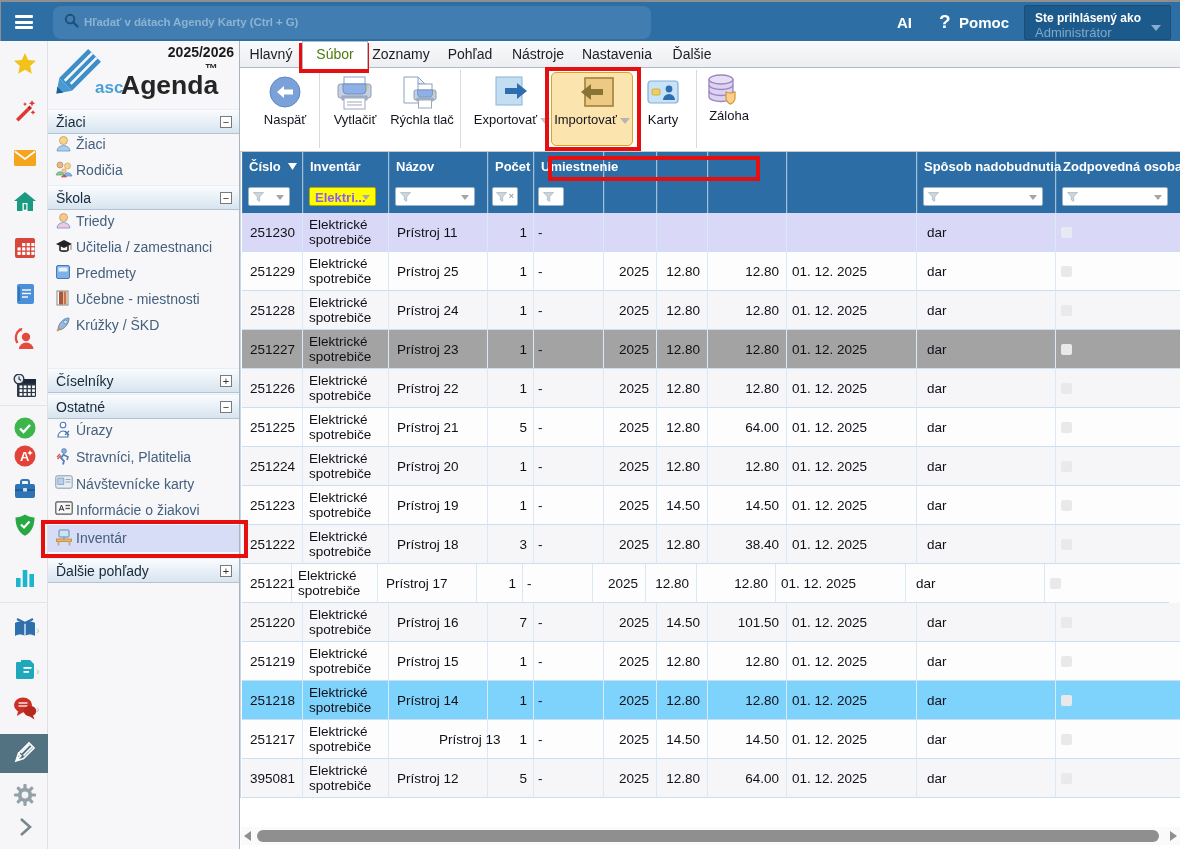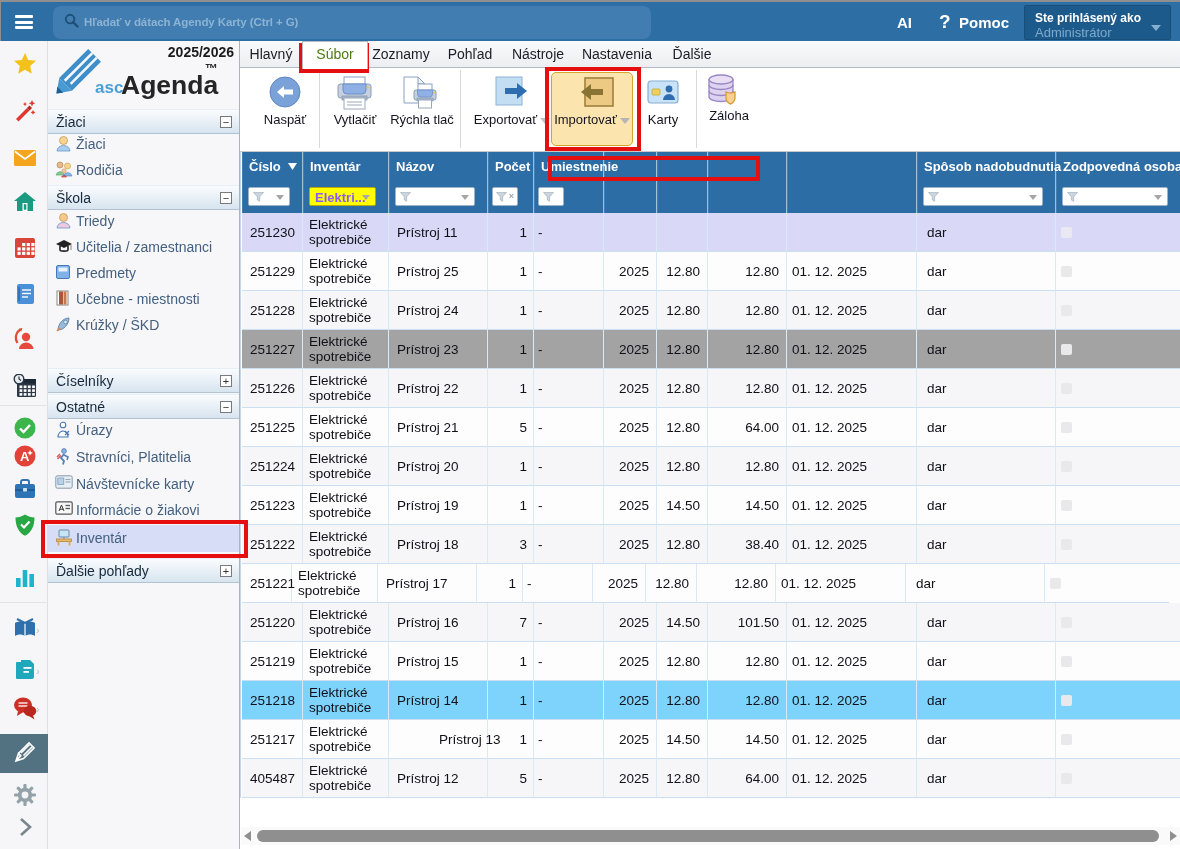--- a/index.html
+++ b/index.html
@@ -1039,21 +1039,21 @@
         </div>
         <div class="dc" style="width:139px;">
           <div style="left:10px;top:12px;">dar</div>
         </div>
         <div class="dc" style="width:124px;border-right:none;">
           <div style="left:5px;top:14px;width:11px;height:11px;background:#e9e9ec;border-radius:2px;"></div>
         </div>
       </div>
       <div class="drow" style="top:607px;background:#f6f6f8;">
         <div class="dc" style="width:61px;">
-          <div style="left:8px;top:12px;">405487</div>
+          <div style="left:8px;top:12px;">395081</div>
         </div>
         <div class="dc" style="width:86px;">
           <div style="left:6px;top:4px;line-height:15px;white-space:normal;">Elektrické spotrebiče</div>
         </div>
         <div class="dc" style="width:99px;">
           <div style="left:8px;top:12px;">Prístroj 12</div>
         </div>
         <div class="dc" style="width:46px;">
           <div style="right:6px;top:12px;">5</div>
         </div>

